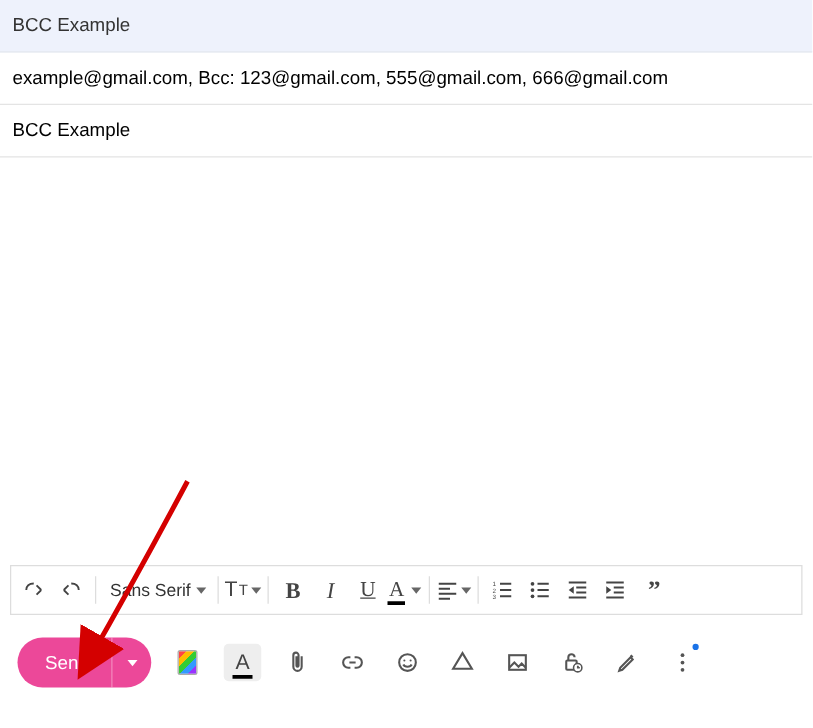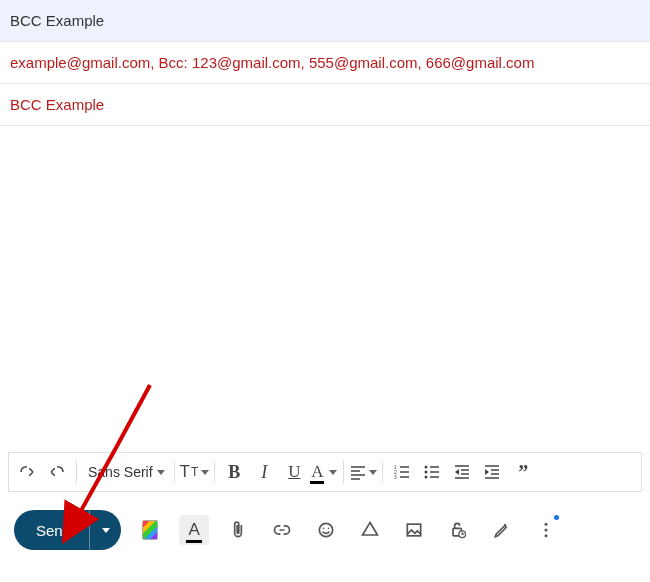--- a/index.html
+++ b/index.html
@@ -10,21 +10,21 @@
     background:#eef2fc;
     padding:12px 10px 12px 10px;
     font-size:15px;
     color:#333;
     border-bottom:1px solid #e4e7ee;
   }
 
   .field-row {
     padding:12px 10px;
     font-size:15px;
-    color:#b91c1c;
+    color:#000000;
     border-bottom:1px solid #e4e4e4;
   }
 
   .body-area {
     height:320px;
   }
 
   .format-toolbar {
     margin:6px 8px;
     border:1px solid #ddd;
@@ -76,21 +76,21 @@
 
   .bottom-row {
     display:flex;
     align-items:center;
     padding:12px 10px 10px 14px;
     gap:14px;
   }
   .send-btn {
     display:flex;
     align-items:center;
-    background:#0c4a6e;
+    background:#ec4899;
     color:#fff;
     border-radius:22px;
     height:40px;
     overflow:hidden;
     cursor:pointer;
   }
   .send-main {
     padding:0 18px 0 22px;
     font-size:15px;
     font-weight:500;

